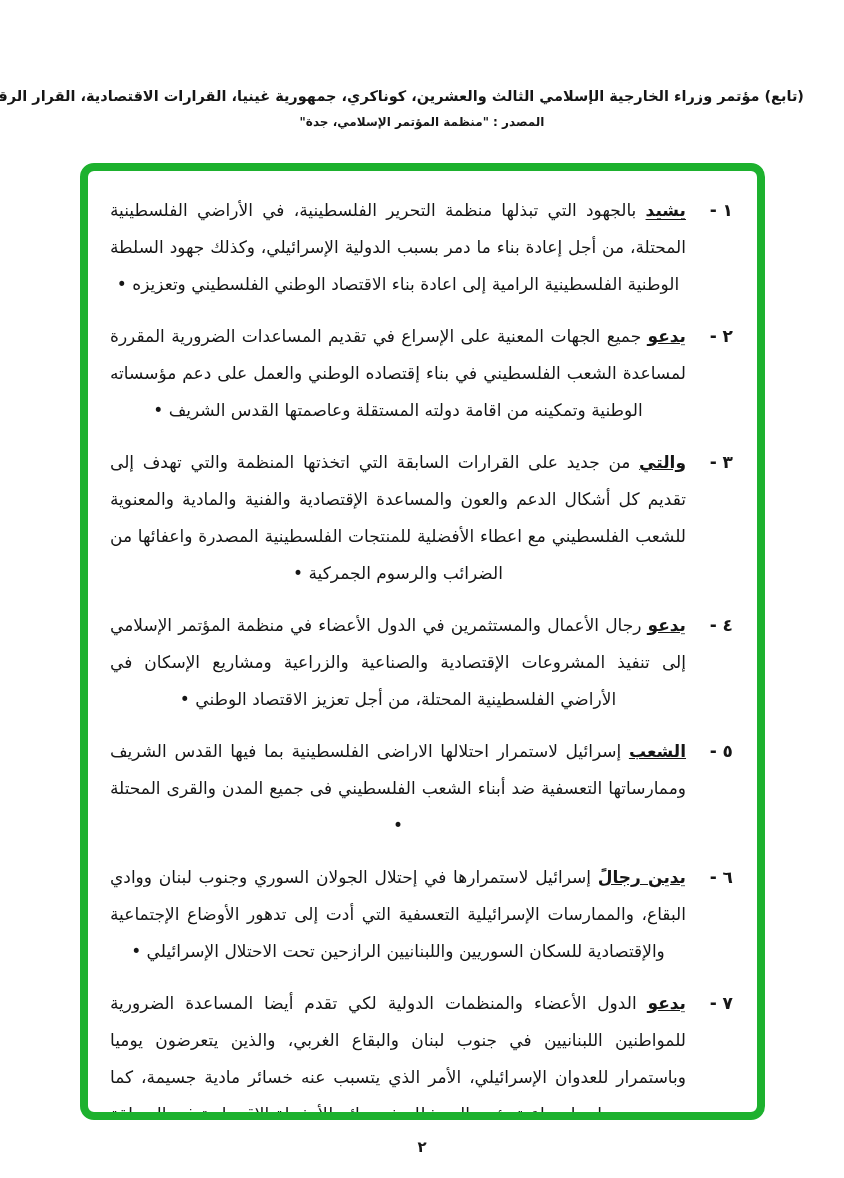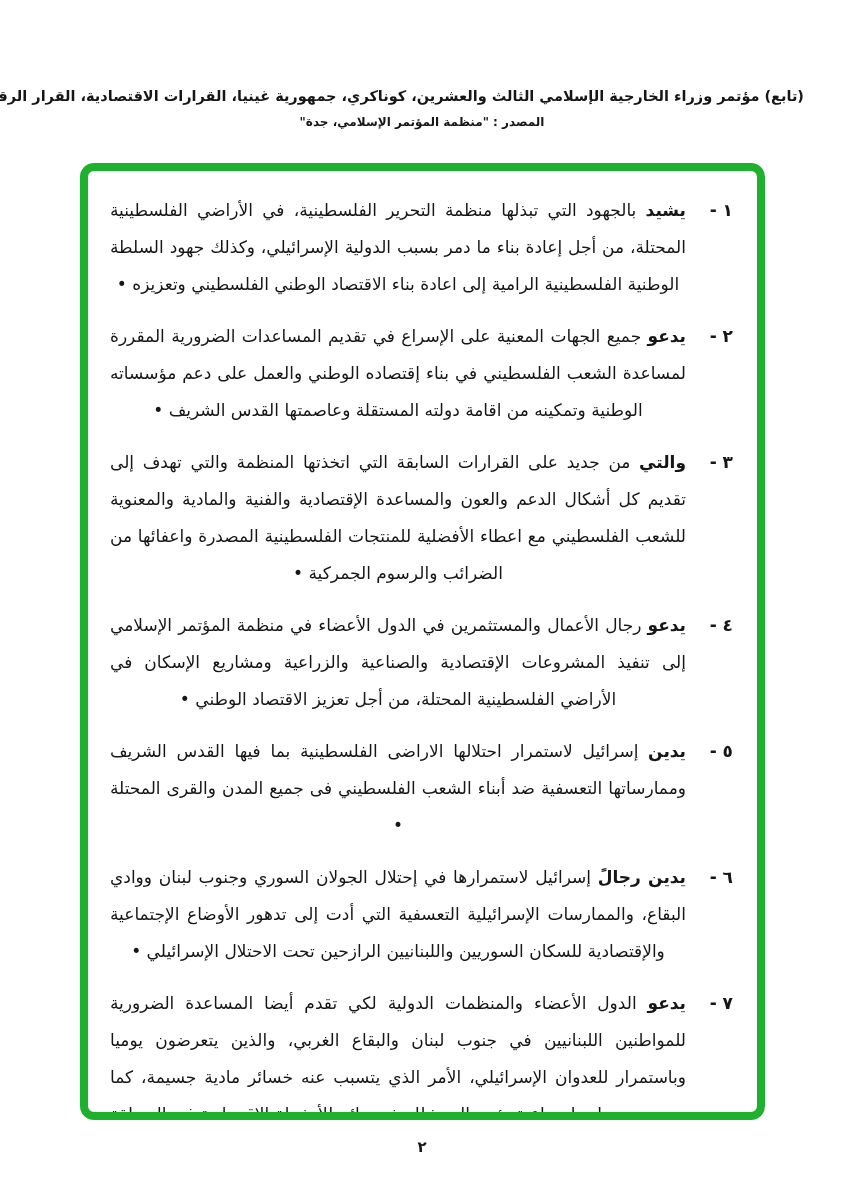--- a/index.html
+++ b/index.html
@@ -59,22 +59,24 @@
     font-weight: bold;
   }
   .clause .txt {
     flex: 1;
     margin: 0;
     text-align: justify;
     text-align-last: center;
   }
   .lead {
     font-weight: bold;
+    text-decoration: underline;
   }
   .lead.u {
+    text-decoration: underline;
     text-underline-offset: 3px;
   }
   .page-number {
     position: absolute;
     bottom: 22px;
     left: 0;
     right: 0;
     text-align: center;
     font-size: 15px;
     font-weight: bold;
@@ -105,21 +107,21 @@
     <p class="txt"><b class="lead">والتي</b> <span>من جديد على القرارات السابقة التي اتخذتها المنظمة والتي تهدف إلى تقديم كل أشكال الدعم والعون والمساعدة الإقتصادية والفنية والمادية والمعنوية للشعب الفلسطيني مع اعطاء الأفضلية للمنتجات الفلسطينية المصدرة واعفائها من الضرائب والرسوم الجمركية •</span></p>
   </div>
 
   <div class="clause">
     <span class="num">٤ -</span>
     <p class="txt"><b class="lead">يدعو</b> <span>رجال الأعمال والمستثمرين في الدول الأعضاء في منظمة المؤتمر الإسلامي إلى تنفيذ المشروعات الإقتصادية والصناعية والزراعية ومشاريع الإسكان في الأراضي الفلسطينية المحتلة، من أجل تعزيز الاقتصاد الوطني •</span></p>
   </div>
 
   <div class="clause">
     <span class="num">٥ -</span>
-    <p class="txt"><b class="lead">يدين</b> <span>إسرائيل لاستمرار احتلالها الاراضى الفلسطينية بما فيها القدس الشريف وممارساتها التعسفية ضد أبناء الشعب الفلسطيني فى جميع المدن والقرى المحتلة •</span></p>
+    <p class="txt"><b class="lead">الشعب</b> <span>إسرائيل لاستمرار احتلالها الاراضى الفلسطينية بما فيها القدس الشريف وممارساتها التعسفية ضد أبناء الشعب الفلسطيني فى جميع المدن والقرى المحتلة •</span></p>
   </div>
 
   <div class="clause">
     <span class="num">٦ -</span>
     <p class="txt"><b class="lead">يدين رجالً</b> <span>إسرائيل لاستمرارها في إحتلال الجولان السوري وجنوب لبنان ووادي البقاع، والممارسات الإسرائيلية التعسفية التي أدت إلى تدهور الأوضاع الإجتماعية والإقتصادية للسكان السوريين واللبنانيين الرازحين تحت الاحتلال الإسرائيلي •</span></p>
   </div>
 
   <div class="clause">
     <span class="num">٧ -</span>
     <p class="txt"><b class="lead">يدعو</b> <span>الدول الأعضاء والمنظمات الدولية لكي تقدم أيضا المساعدة الضرورية للمواطنين اللبنانيين في جنوب لبنان والبقاع الغربي، والذين يتعرضون يوميا وباستمرار للعدوان الإسرائيلي، الأمر الذي يتسبب عنه خسائر مادية جسيمة، كما يسبب صعوبات إجتماعية تؤدي إلى شلل شبه دائم للأنشطة الإقتصادية في المنطقة •</span></p>

